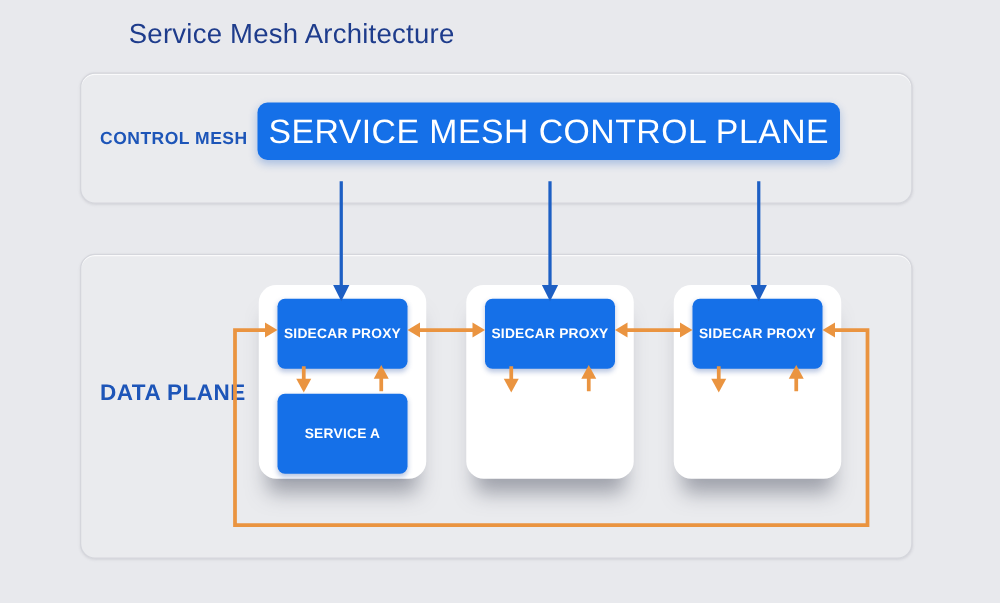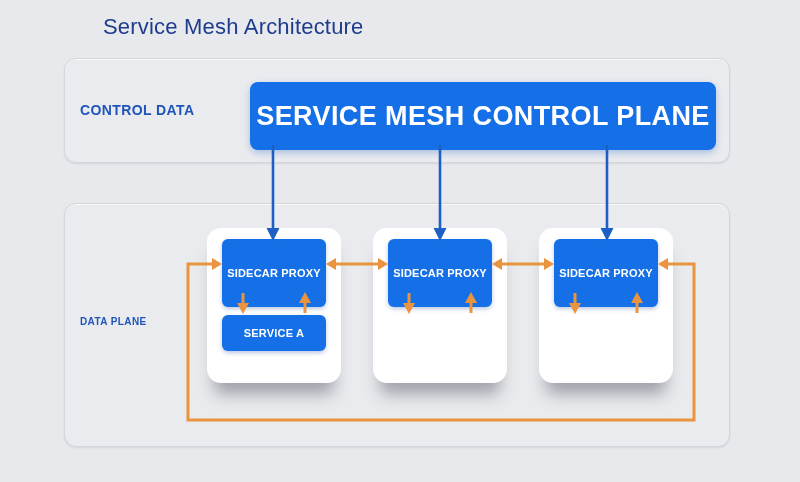--- a/index.html
+++ b/index.html
@@ -28,65 +28,64 @@
     box-shadow:inset 0 1px 0 rgba(255,255,255,.75), 0 1px 2px rgba(120,122,135,.18);
     z-index:1;
   }
   .panel.control{top:58px; height:105px;}
   .panel.data{top:203px; height:244px;}
   .plane-label{
     position:absolute; z-index:2;
     font-weight:800; color:var(--label-blue); letter-spacing:.4px;
   }
   .plane-label.control{left:80px; top:102px; font-size:14px;}
-  .plane-label.data{left:80px; top:316px; font-size:10px;}
+  .plane-label.data{left:80px; top:304px; font-size:18px;}
   .control-box{
-    position:absolute; left:206px; top:82px; width:466px; height:68px;
+    position:absolute; left:206px; top:82px; width:466px; height:46px;
     background:var(--box-blue); border-radius:8px;
     display:flex; align-items:center; justify-content:center;
-    color:#fff; font-size:27px; font-weight:700; letter-spacing:.4px;
+    color:#fff; font-size:27px; font-weight:400; letter-spacing:.4px;
     box-shadow:0 3px 7px rgba(21,90,200,.30);
     z-index:2;
-    margin-left:44px;
   }
   .card{
     position:absolute; top:228px; width:134px; height:155px;
     background:var(--card-white); border-radius:14px;
     box-shadow:0 18px 16px -7px rgba(85,90,105,.50);
     z-index:2;
   }
   .card.c0{left:207px;} .card.c1{left:373px;} .card.c2{left:539px;}
   .node{
     position:absolute; left:15px; width:104px;
     background:var(--box-blue); border-radius:6px;
     display:flex; align-items:center; justify-content:center;
     color:#fff; font-size:11px; font-weight:700; letter-spacing:.2px;
     text-align:center;
     box-shadow:0 2px 4px rgba(25,70,160,.30);
   }
-  .node.proxy{top:11px; height:68px;}
-  .node.service{top:87px; height:36px;}
+  .node.proxy{top:11px; height:56px;}
+  .node.service{top:87px; height:64px;}
   svg.arrows{
     position:absolute; left:0; top:0; width:800px; height:482px;
     z-index:3; pointer-events:none;
   }
   .stroke-blue{stroke:var(--arrow-blue); stroke-width:2.6; fill:none;}
   .fill-blue{fill:var(--arrow-blue); stroke:none;}
   .stroke-orange{stroke:var(--arrow-orange); stroke-width:3; fill:none;}
   .fill-orange{fill:var(--arrow-orange); stroke:none;}
 </style>
 </head>
 <body>
 
 <h1 class="page-title">Service Mesh Architecture</h1>
 
 <div class="panel control"></div>
 <div class="panel data"></div>
 
-<div class="plane-label control">CONTROL DATA</div>
+<div class="plane-label control">CONTROL MESH</div>
 <div class="plane-label data">DATA PLANE</div>
 
 <div class="control-box">SERVICE MESH CONTROL PLANE</div>
 
 <div class="card c0">
   <div class="node proxy">SIDECAR PROXY</div>
   <div class="node service">SERVICE A</div>
 </div>
 <div class="card c1">
   <div class="node proxy">SIDECAR PROXY</div>

